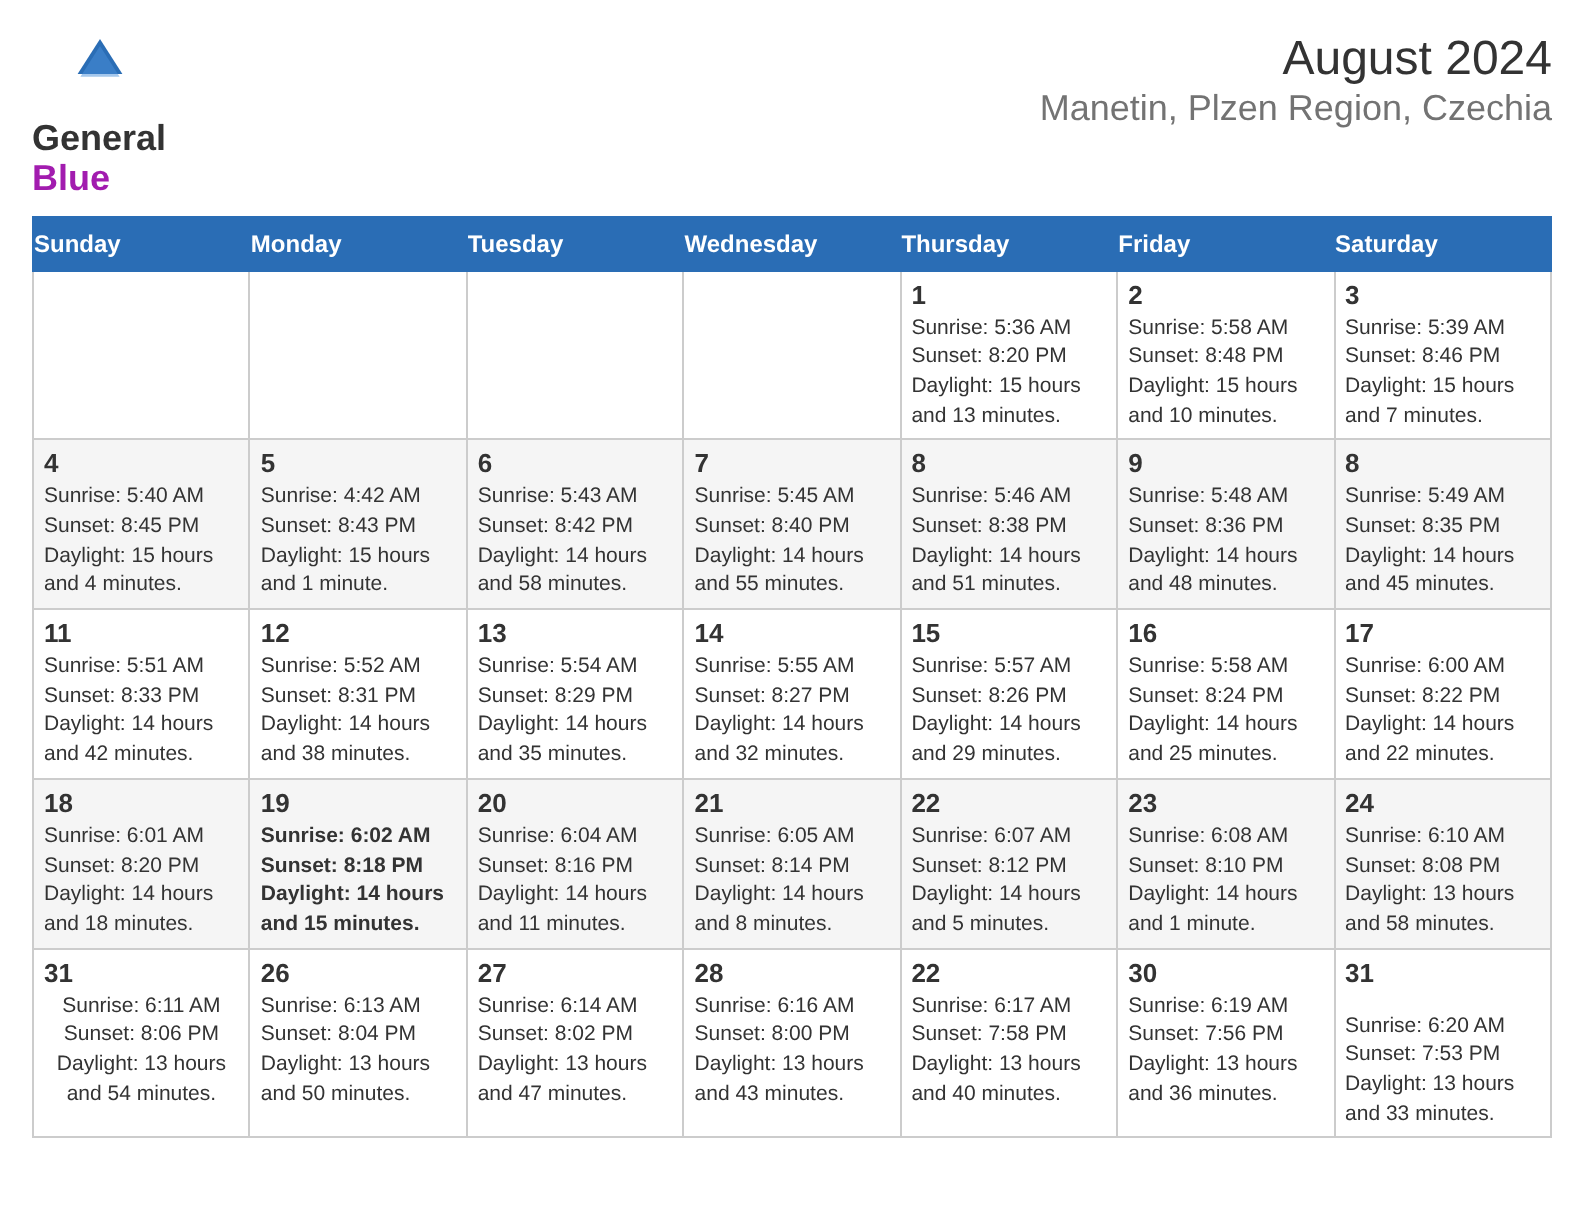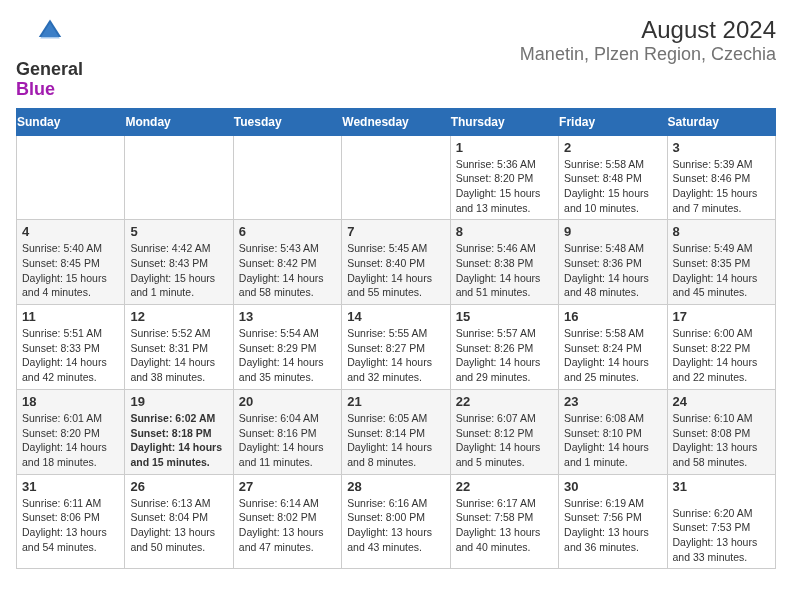--- a/index.html
+++ b/index.html
@@ -280,21 +280,21 @@
         <td>
           <div class="day-number">24</div>
           <div class="day-info" style="white-space: pre-line;">Sunrise: 6:10 AM
 Sunset: 8:08 PM
 Daylight: 13 hours and 58 minutes.</div>
         </td>
       </tr>
       <tr class="row-odd">
         <td>
           <div class="day-number">31</div>
-          <div class="day-info" style="white-space: pre-line;">Sunrise: 6:11 AM
+          <div class="day-info" style="white-space: pre-line; text-align: center;">Sunrise: 6:11 AM
 Sunset: 8:06 PM
 Daylight: 13 hours and 54 minutes.</div>
         </td>
         <td>
           <div class="day-number">26</div>
           <div class="day-info" style="white-space: pre-line;">Sunrise: 6:13 AM
 Sunset: 8:04 PM
 Daylight: 13 hours and 50 minutes.</div>
         </td>
         <td>

